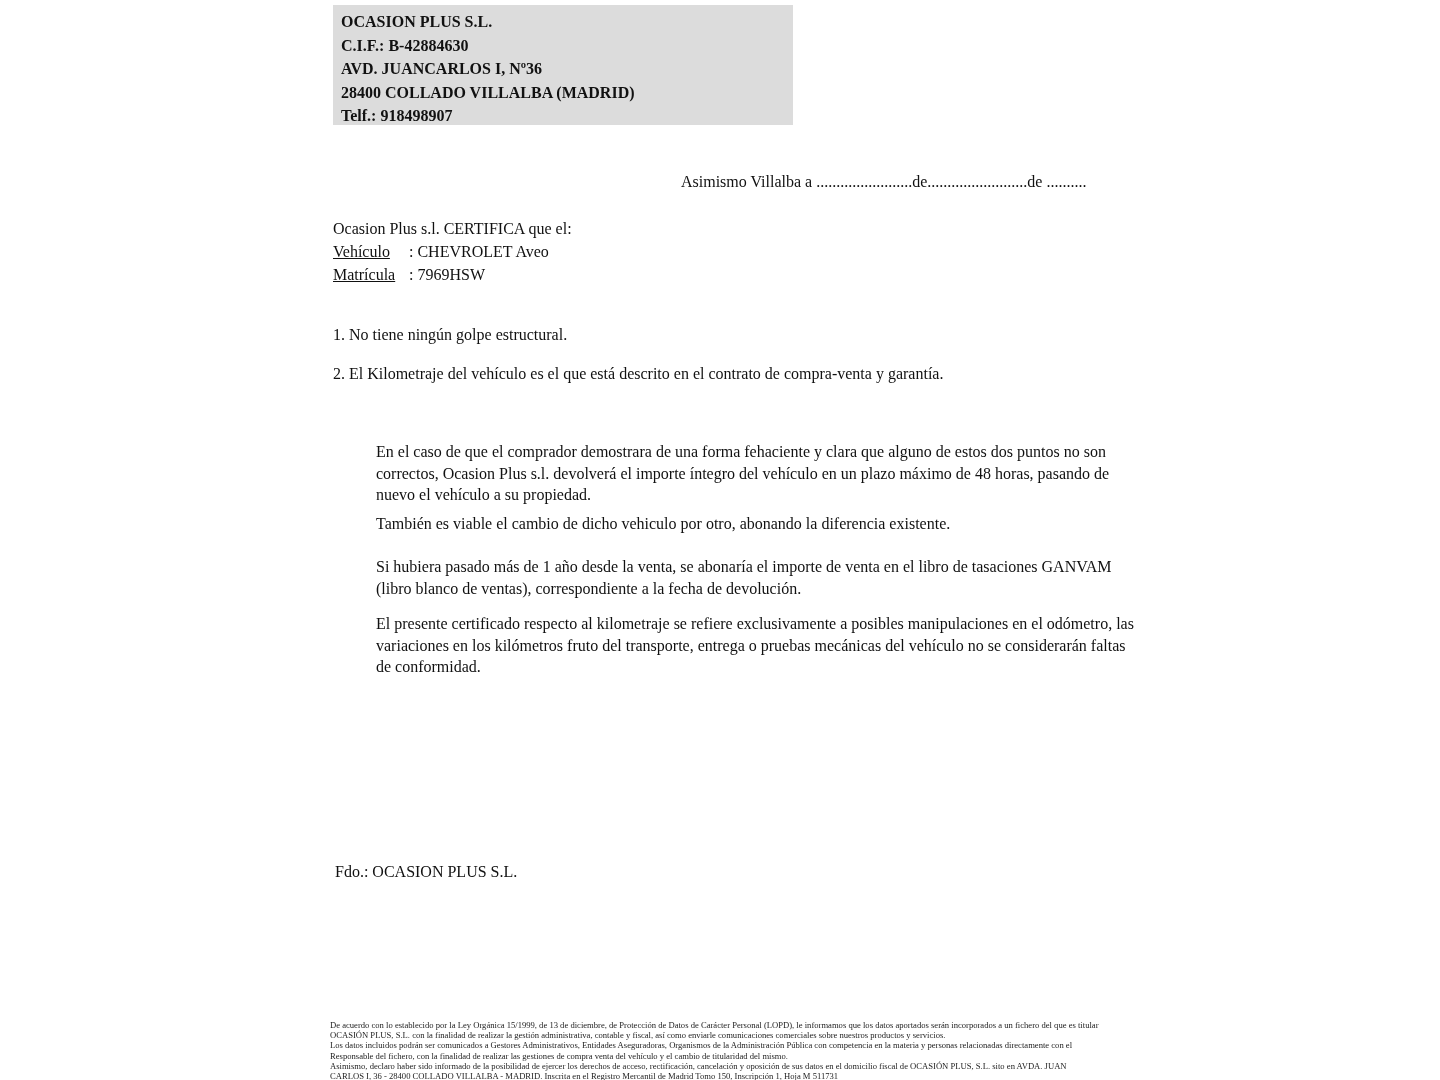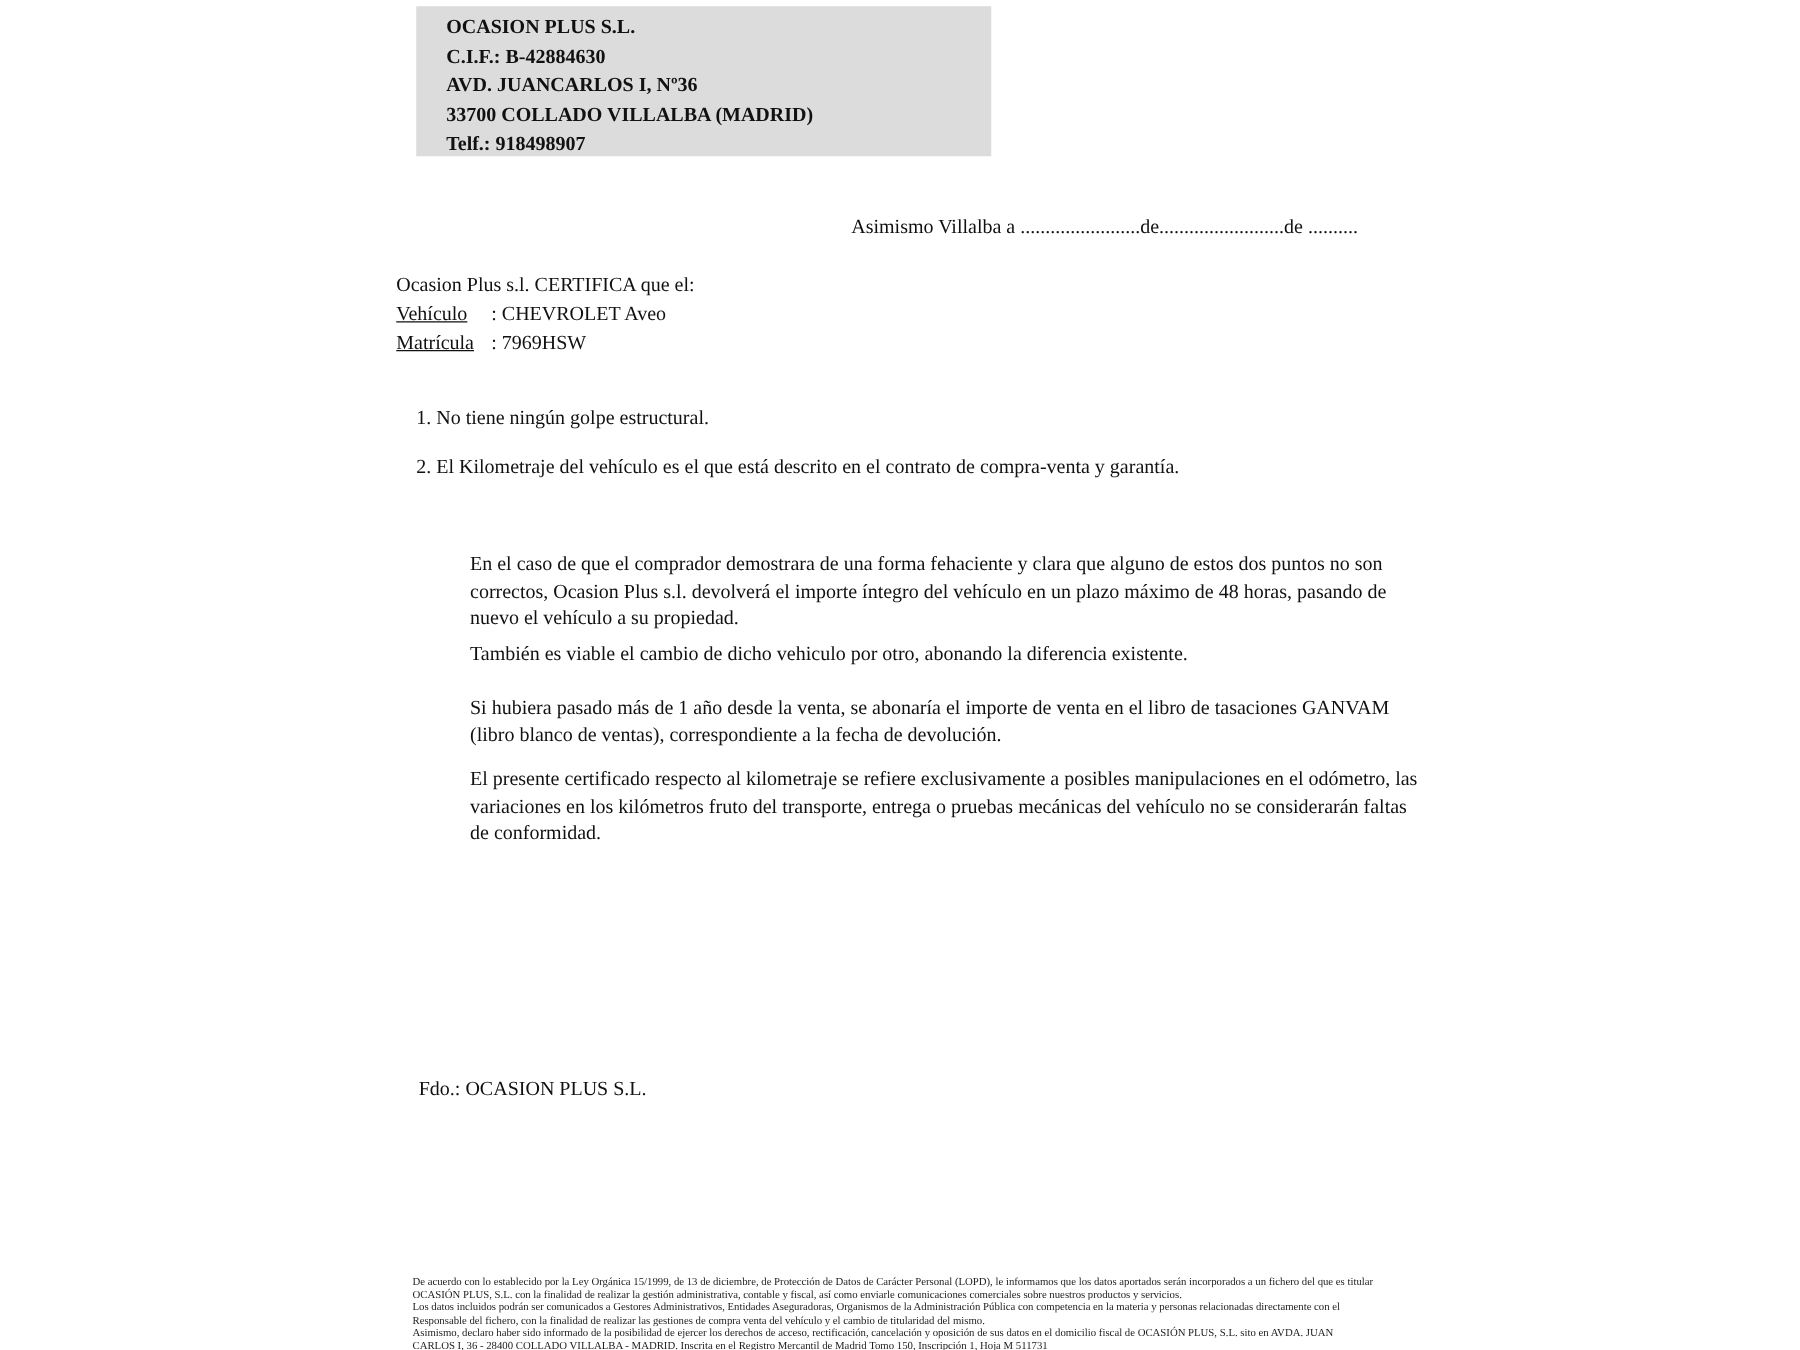--- a/index.html
+++ b/index.html
@@ -10,39 +10,39 @@
     color: #111111;
     overflow: hidden;
   }
   .page { position: relative; width: 1440px; height: 1080px; background: #ffffff; }
 
   .header-box {
     position: absolute;
     left: 333px; top: 5px;
     width: 460px; height: 120px;
     background: #dcdcdc;
-    padding: 5px 24px;
+    padding: 5px 8px;
   }
   .header-box .hline {
     font-weight: bold;
     font-size: 16px;
     line-height: 23.5px;
     white-space: nowrap;
   }
 
   .date-line {
     position: absolute;
     left: 681px; top: 173px;
     font-size: 16px;
     white-space: nowrap;
   }
 
   .certify-block {
     position: absolute;
-    left: 317px; top: 217px;
+    left: 333px; top: 217px;
     font-size: 16px;
     line-height: 23px;
   }
   .certify-row { white-space: nowrap; }
   .u-label { text-decoration: underline; display: inline-block; min-width: 72px; }
 
   .point {
     position: absolute;
     left: 333px;
     font-size: 16px;
@@ -84,21 +84,21 @@
 </style>
 </head>
 <body>
 
 <div class="page">
 
   <div class="header-box" style="background: rgb(220, 220, 220);">
     <div class="hline">OCASION PLUS S.L.</div>
     <div class="hline">C.I.F.: B-42884630</div>
     <div class="hline">AVD. JUANCARLOS I, Nº36</div>
-    <div class="hline">33700 COLLADO VILLALBA (MADRID)</div>
+    <div class="hline">28400 COLLADO VILLALBA (MADRID)</div>
     <div class="hline">Telf.: 918498907</div>
   </div>
 
   <div class="date-line">Asimismo Villalba a ........................de.........................de ..........</div>
 
   <div class="certify-block">
     <div class="certify-row">Ocasion Plus s.l. CERTIFICA que el:</div>
     <div class="certify-row">
       <span class="u-label">Vehículo</span>
       <span>: CHEVROLET Aveo</span>

